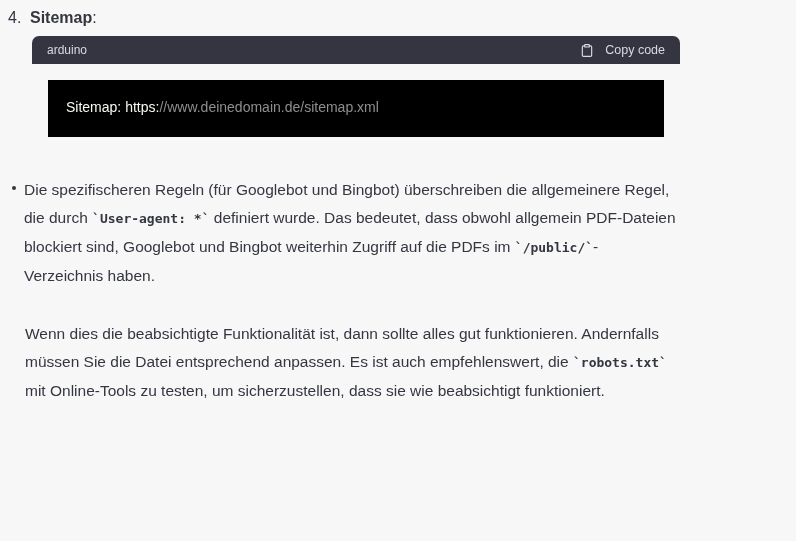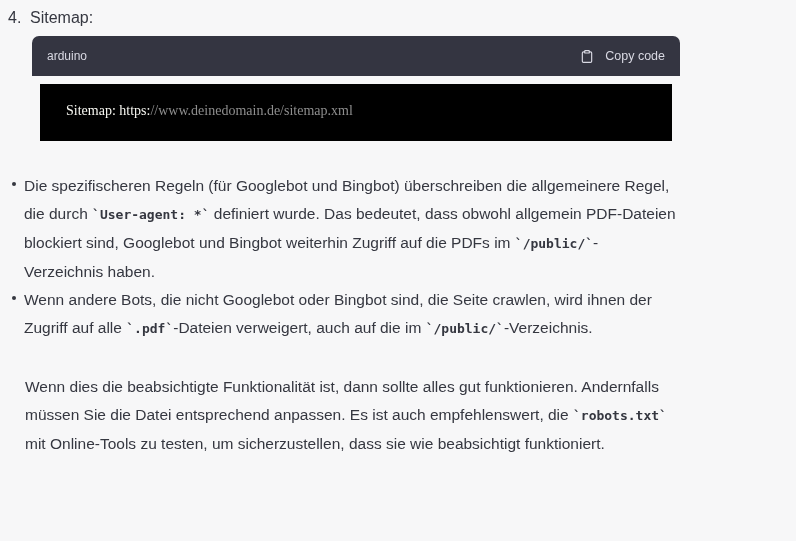--- a/index.html
+++ b/index.html
@@ -18,39 +18,39 @@
     background:var(--page-bg);
     color:var(--text-color);
     font-family:"Liberation Sans",sans-serif;
     font-size:15.5px;line-height:28px;
   }
   .doc{position:relative;width:796px;height:541px}
 
   
   .olrow{display:flex;margin:7px 0 0 8px;font-size:16px;line-height:21px}
   .num{flex:none;width:22px}
-  .htitle strong{font-weight:400}
+  .htitle strong{font-weight:700}
 
   
   .codeblock{margin:8px 0 0 32px;width:648px;border-radius:7px;overflow:hidden}
   .codehead{
-    height:40px;background:var(--code-header-bg);color:var(--code-header-text);
+    height:28px;background:var(--code-header-bg);color:var(--code-header-text);
     display:flex;align-items:center;padding:0 15px;font-size:12px;line-height:28px;
   }
   .copybtn{
     margin-left:auto;display:flex;align-items:center;gap:11px;
     background:none;border:0;padding:0;cursor:pointer;
     color:var(--code-header-text);
     font-family:"Liberation Sans",sans-serif;font-size:12.5px;line-height:28px;
   }
   .clipicon{display:block}
   .codebody{
-    margin:8px;background:var(--code-bg);color:var(--code-text);
-    padding:17px 26px 20px;
-    font-family:Liberation Serif, serif;font-size:14px;line-height:20px;
+    margin:16px;background:var(--code-bg);color:var(--code-text);
+    padding:17px 18px 20px;
+    font-family:Liberation Sans, sans-serif;font-size:14px;line-height:20px;
     white-space:pre;
   }
   .codebody .comment{color:var(--code-comment)}
 
   
   .p{margin:0;width:660px}
   .p1{margin:16px 0 0 30px}
   .p2{margin:17px 0 0 25px}
   .p3{margin:30px 0 0 25px}
   ul.blist{list-style:none;margin:23px 0 0 24px;padding:0;width:652px}
@@ -85,18 +85,17 @@
         <span>Copy code</span>
       </button>
     </div>
     <pre class="codebody"><span>Sitemap: https:</span><span class="comment">//www.deinedomain.de/sitemap.xml</span></pre>
   </div>
 
 
 
   <ul class="blist">
     <li>Die spezifischeren Regeln (für Googlebot und Bingbot) überschreiben die allgemeinere Regel, die durch <span class="ic">`User-agent: *`</span> definiert wurde. Das bedeutet, dass obwohl allgemein PDF-Dateien blockiert sind, Googlebot und Bingbot weiterhin Zugriff auf die PDFs im <span class="ic">`/public/`</span>-Verzeichnis haben.</li>
-    <li>Wenn andere Bots, die nicht Googlebot oder Bingbot sind, die Seite crawlen, wird ihnen der Zugriff auf alle <span class="ic">`.pdf`</span>-Dateien verweigert, auch auf die im <span class="ic">`/public/`</span>-Verzeichnis.</li>
   </ul>
 
   <p class="p p3">Wenn dies die beabsichtigte Funktionalität ist, dann sollte alles gut funktionieren. Andernfalls müssen Sie die Datei entsprechend anpassen. Es ist auch empfehlenswert, die <span class="ic">`robots.txt`</span> mit Online-Tools zu testen, um sicherzustellen, dass sie wie beabsichtigt funktioniert.</p>
 
 </div>
 
 </body></html>

